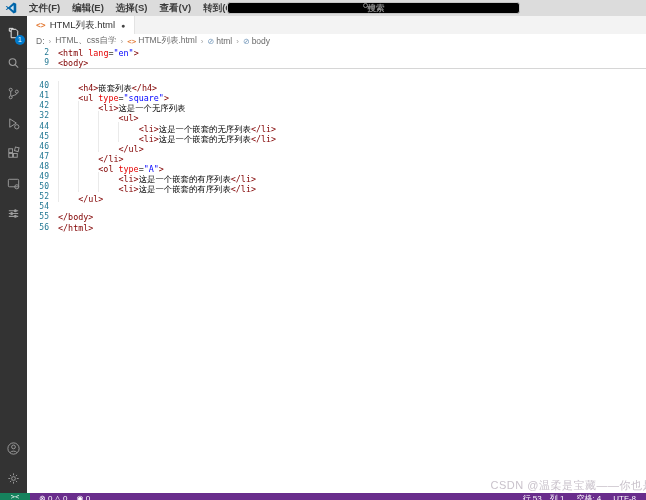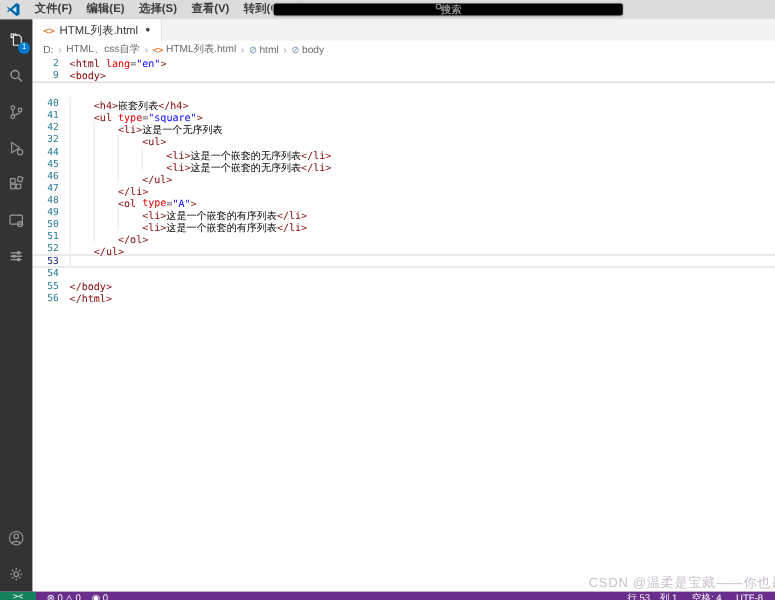--- a/index.html
+++ b/index.html
@@ -249,30 +249,22 @@
         </div>
         <div class="cl">
           <span class="ln">49</span>
           <span class="lc"><span class="ind"></span><span class="ind"></span><span class="ind"></span><span class="tk-tag">&lt;li&gt;</span><span class="tk-txt">这是一个嵌套的有序列表</span><span class="tk-tag">&lt;/li&gt;</span></span>
         </div>
         <div class="cl">
           <span class="ln">50</span>
           <span class="lc"><span class="ind"></span><span class="ind"></span><span class="ind"></span><span class="tk-tag">&lt;li&gt;</span><span class="tk-txt">这是一个嵌套的有序列表</span><span class="tk-tag">&lt;/li&gt;</span></span>
         </div>
         <div class="cl">
-          <span class="ln">51</span>
-          <span class="lc"><span class="ind"></span><span class="ind"></span><span class="tk-tag">&lt;/ol&gt;</span></span>
-        </div>
-        <div class="cl">
           <span class="ln">52</span>
           <span class="lc"><span class="ind"></span><span class="tk-tag">&lt;/ul&gt;</span></span>
-        </div>
-        <div class="cl cur">
-          <span class="ln">53</span>
-          <span class="lc"><span class="ind"></span></span>
         </div>
         <div class="cl">
           <span class="ln">54</span>
           <span class="lc"></span>
         </div>
         <div class="cl">
           <span class="ln">55</span>
           <span class="lc"><span class="tk-tag">&lt;/body&gt;</span></span>
         </div>
         <div class="cl">

